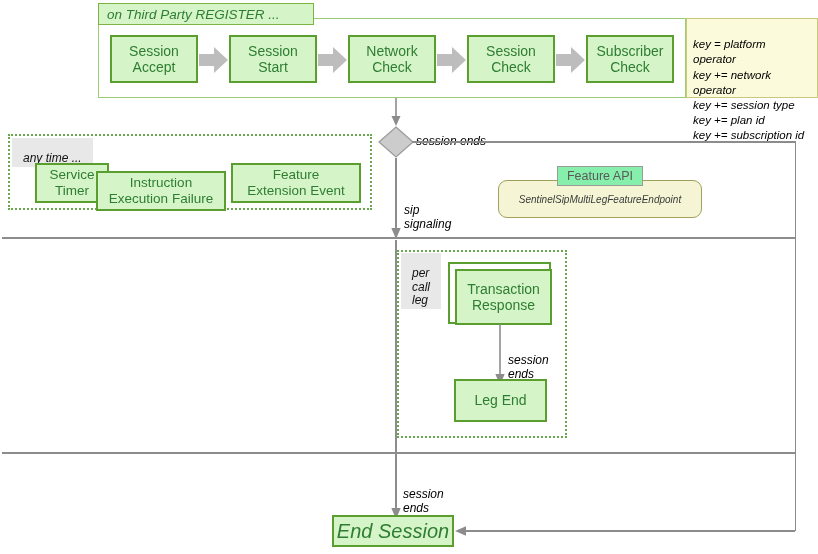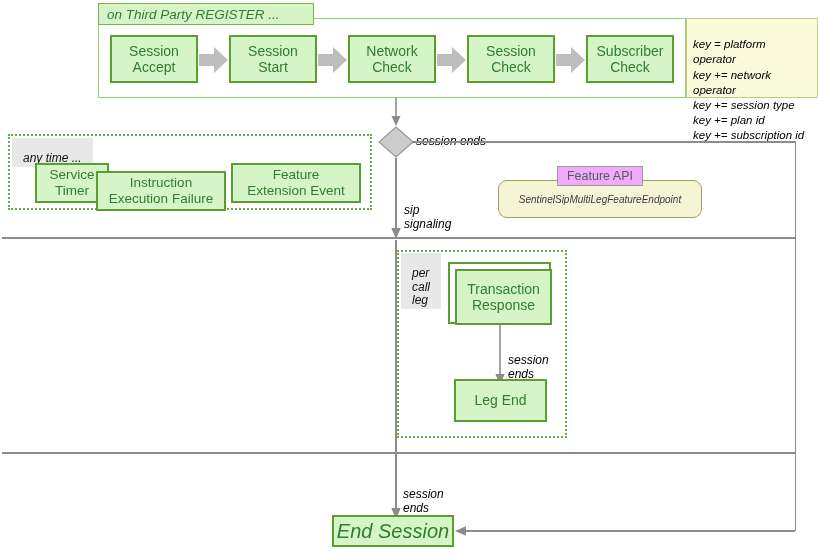--- a/index.html
+++ b/index.html
@@ -40,21 +40,21 @@
     white-space:pre-line;
   }
 
   
   .fbox{
     background:#f5f5d5;border:1.5px solid #a0a05a;border-radius:9px;
     color:#3a3a3a;font-style:italic;font-size:10px;
     display:flex;align-items:center;justify-content:center;
   }
   .ftab{
-    background:#f0abfc;border:1px solid #9a9a9a;color:#5a5a5a;
+    background:#86efac;border:1px solid #9a9a9a;color:#5a5a5a;
     font-size:12.5px;display:flex;align-items:center;justify-content:center;
   }
 
   
   .dbl-outer{border:2px solid #5a9e2f;background:#ffffff;}
 
   
   .flab{
     font-style:italic;font-size:12px;color:#000;line-height:1.18;
     white-space:pre-line;

